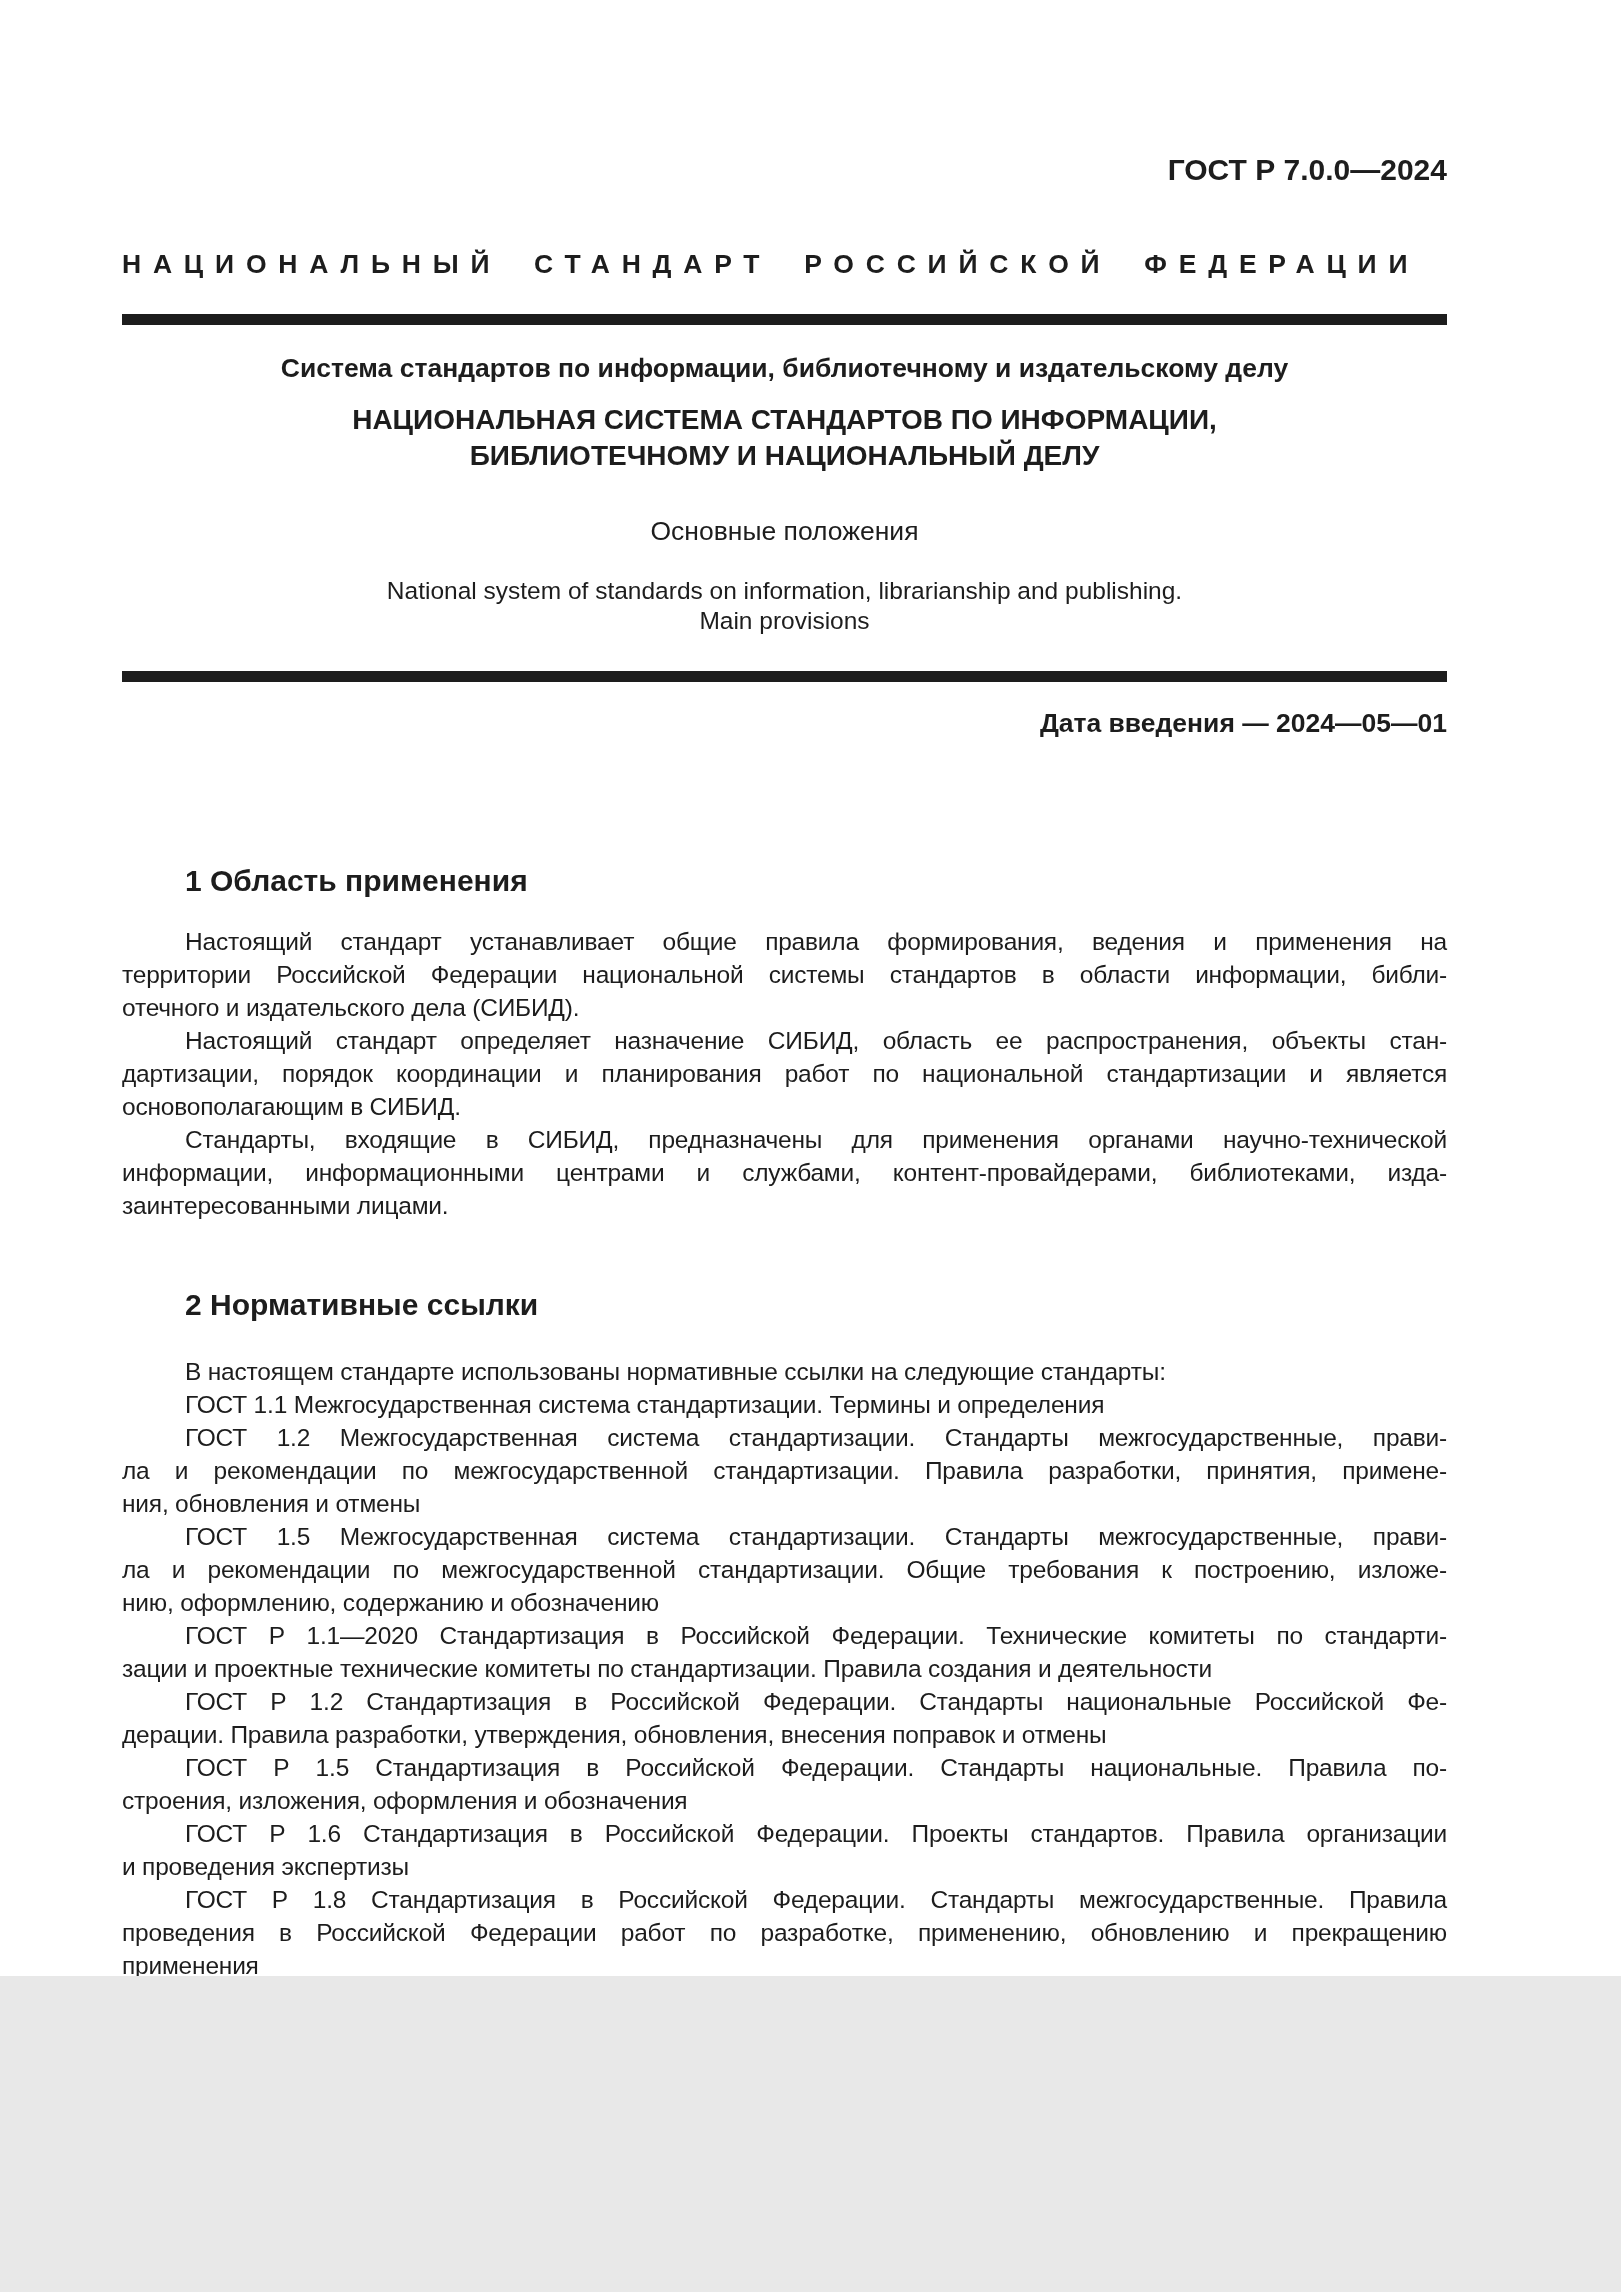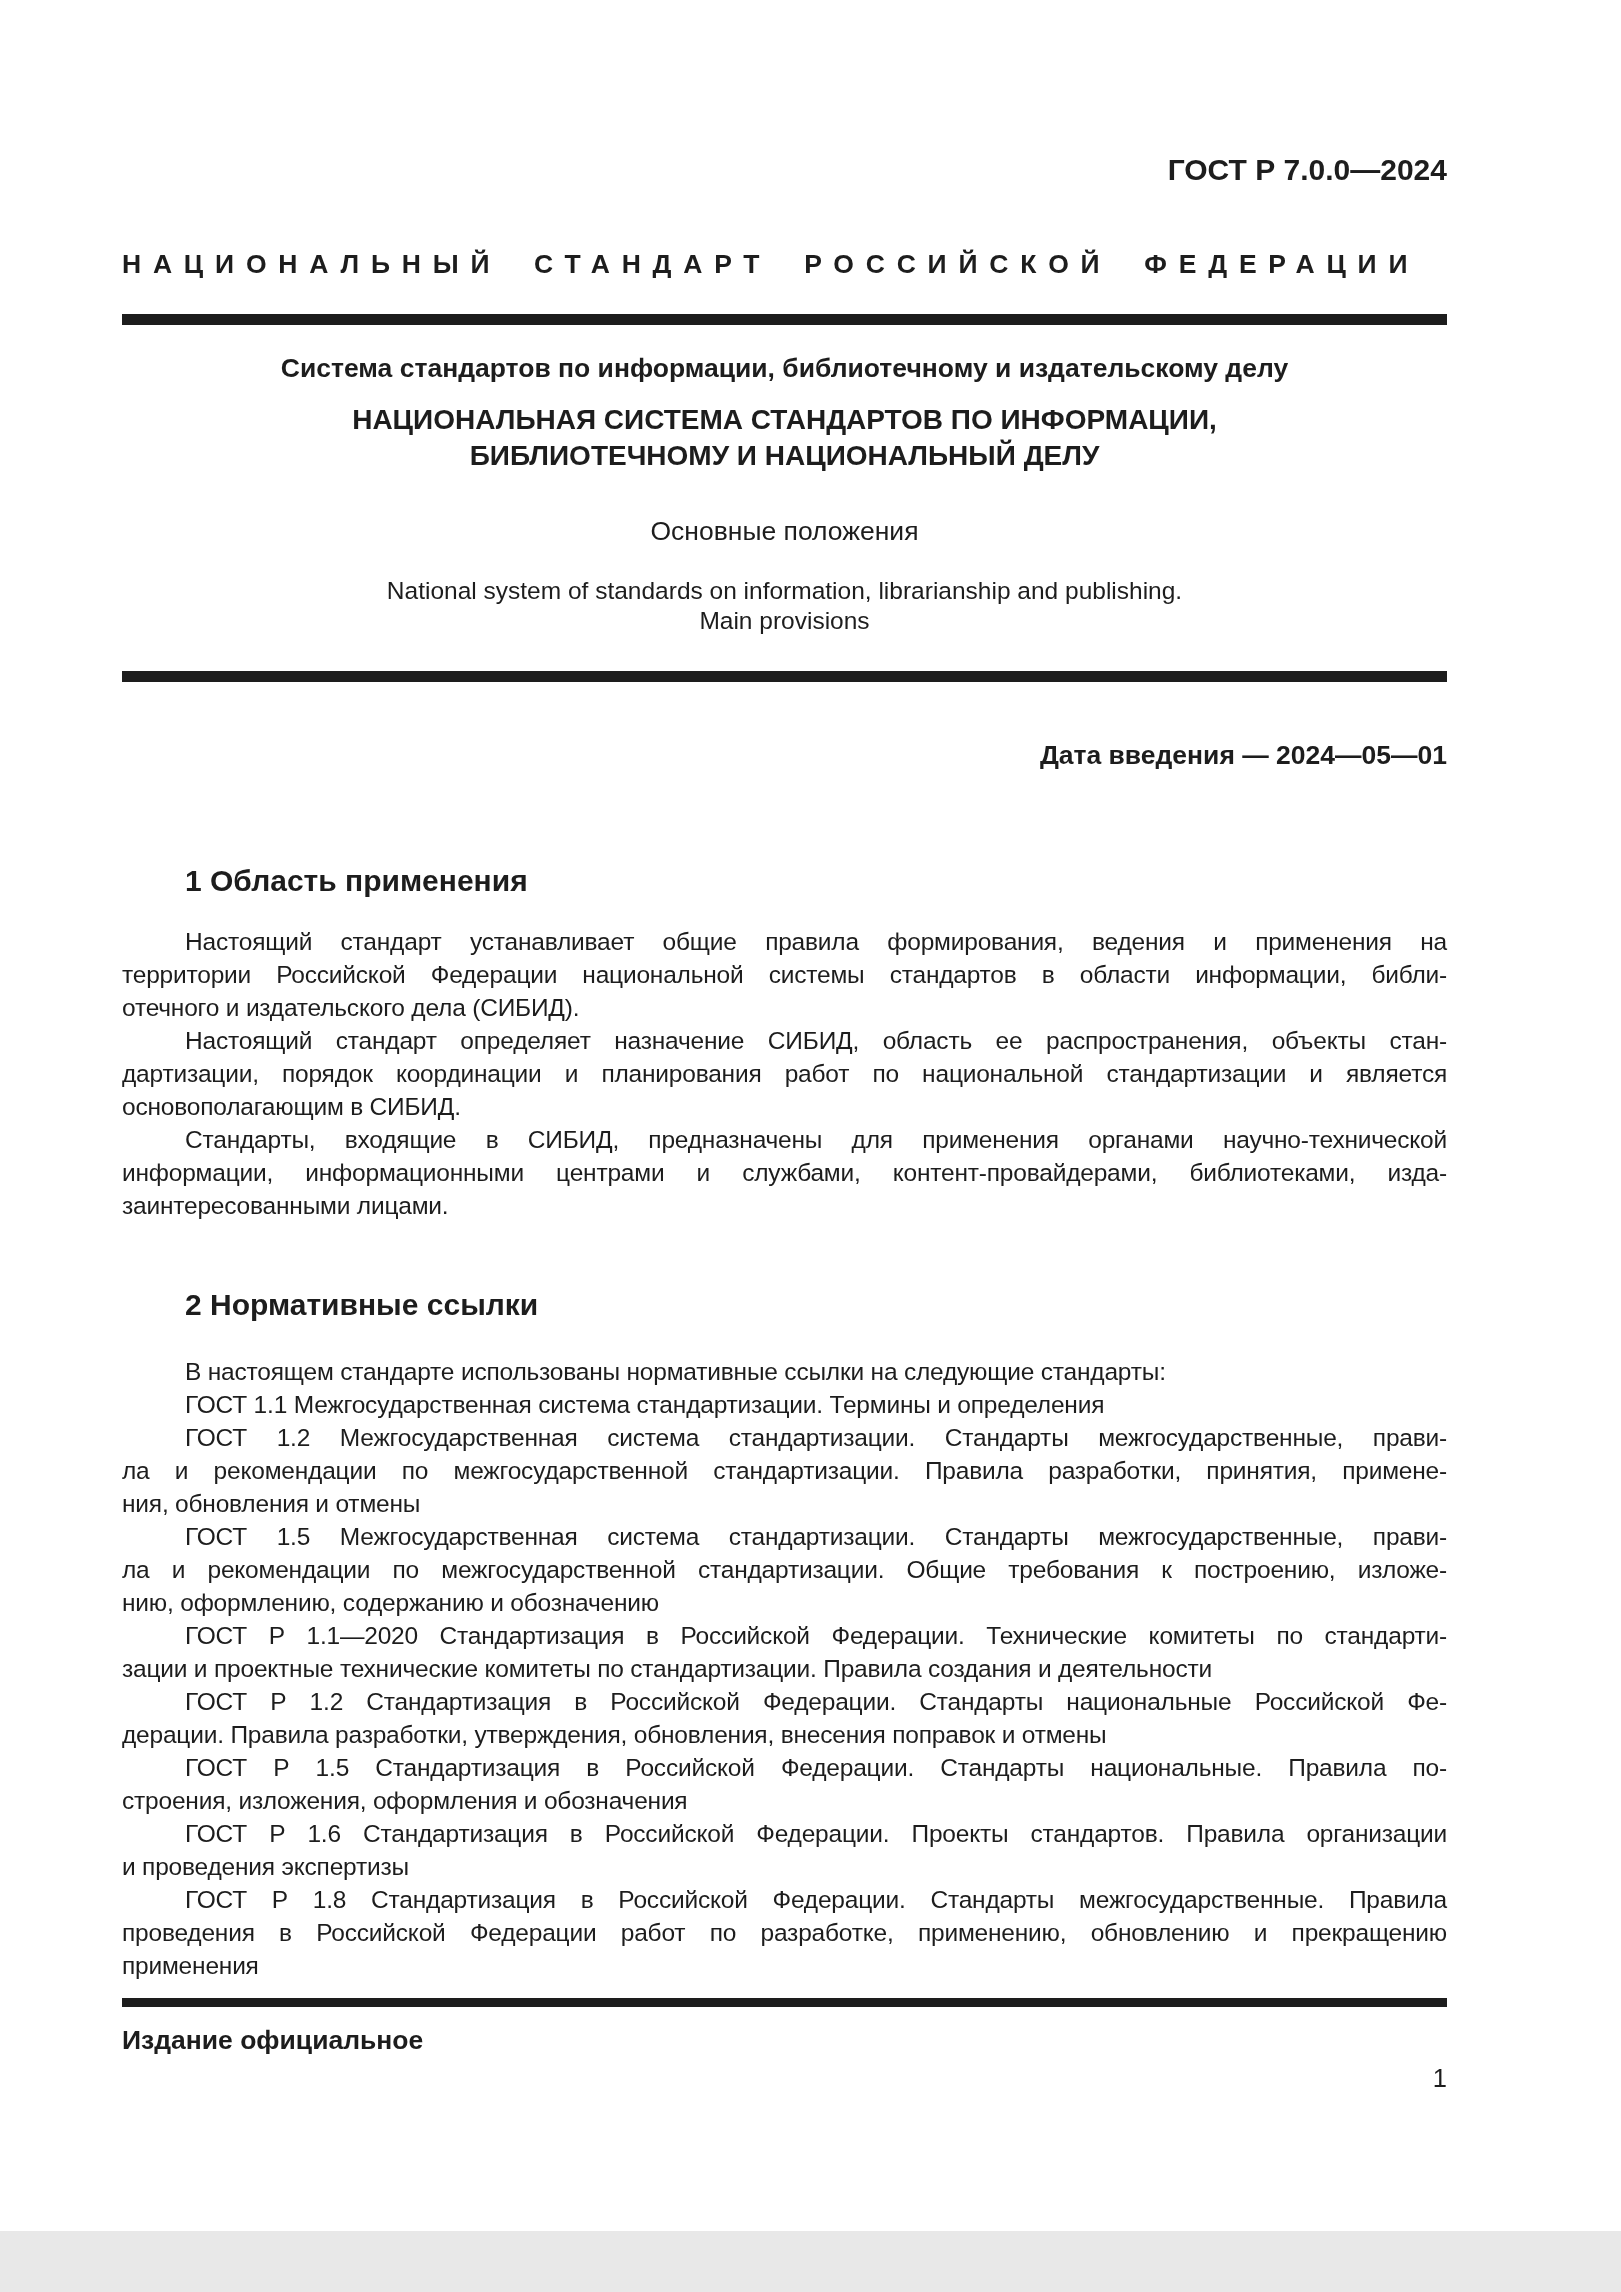--- a/index.html
+++ b/index.html
@@ -4,21 +4,21 @@
 <title>ГОСТ Р 7.0.0—2024 — страница 1</title>
 <style>
   html, body {
     margin: 0;
     padding: 0;
     background: #e8e8e8;
   }
   .page {
     position: relative;
     width: 1621px;
-    height: 2231px;
+    height: 1976px;
     margin: 0 auto;
     background: #ffffff;
     color: #1d1d1d;
     font-family: "Liberation Sans", sans-serif;
     overflow: hidden;
   }
   .abs {
     position: absolute;
     left: 122px;
     width: 1325px;
@@ -66,21 +66,20 @@
     top: 576px;
     text-align: center;
     font-size: 24.5px;
     line-height: 30px;
   }
   .intro-date {
     top: 708px;
     text-align: right;
     font-weight: bold;
     font-size: 26.5px;
-    margin-top: 32px;
   }
   .section-heading {
     font-weight: bold;
     font-size: 30px;
     padding-left: 63px;
   }
   .h-1 { top: 864px; }
   .h-2 { top: 1288px; }
   .section-body {
     font-size: 24.5px;

